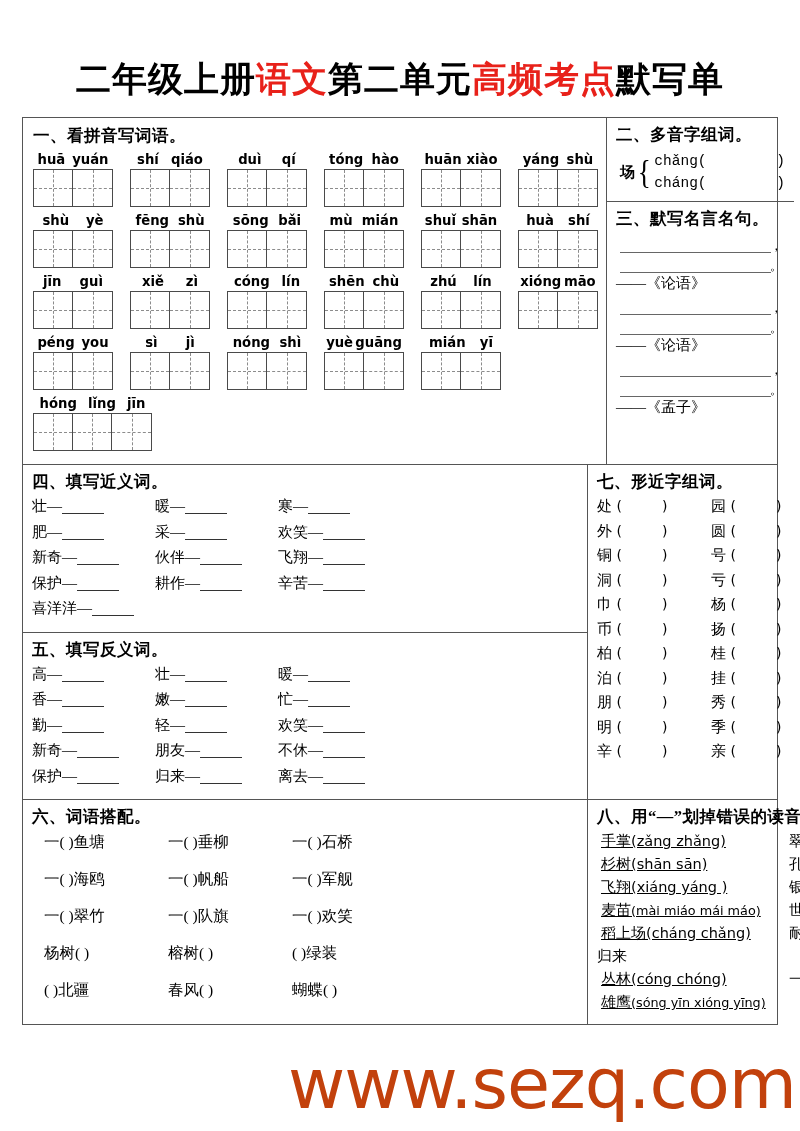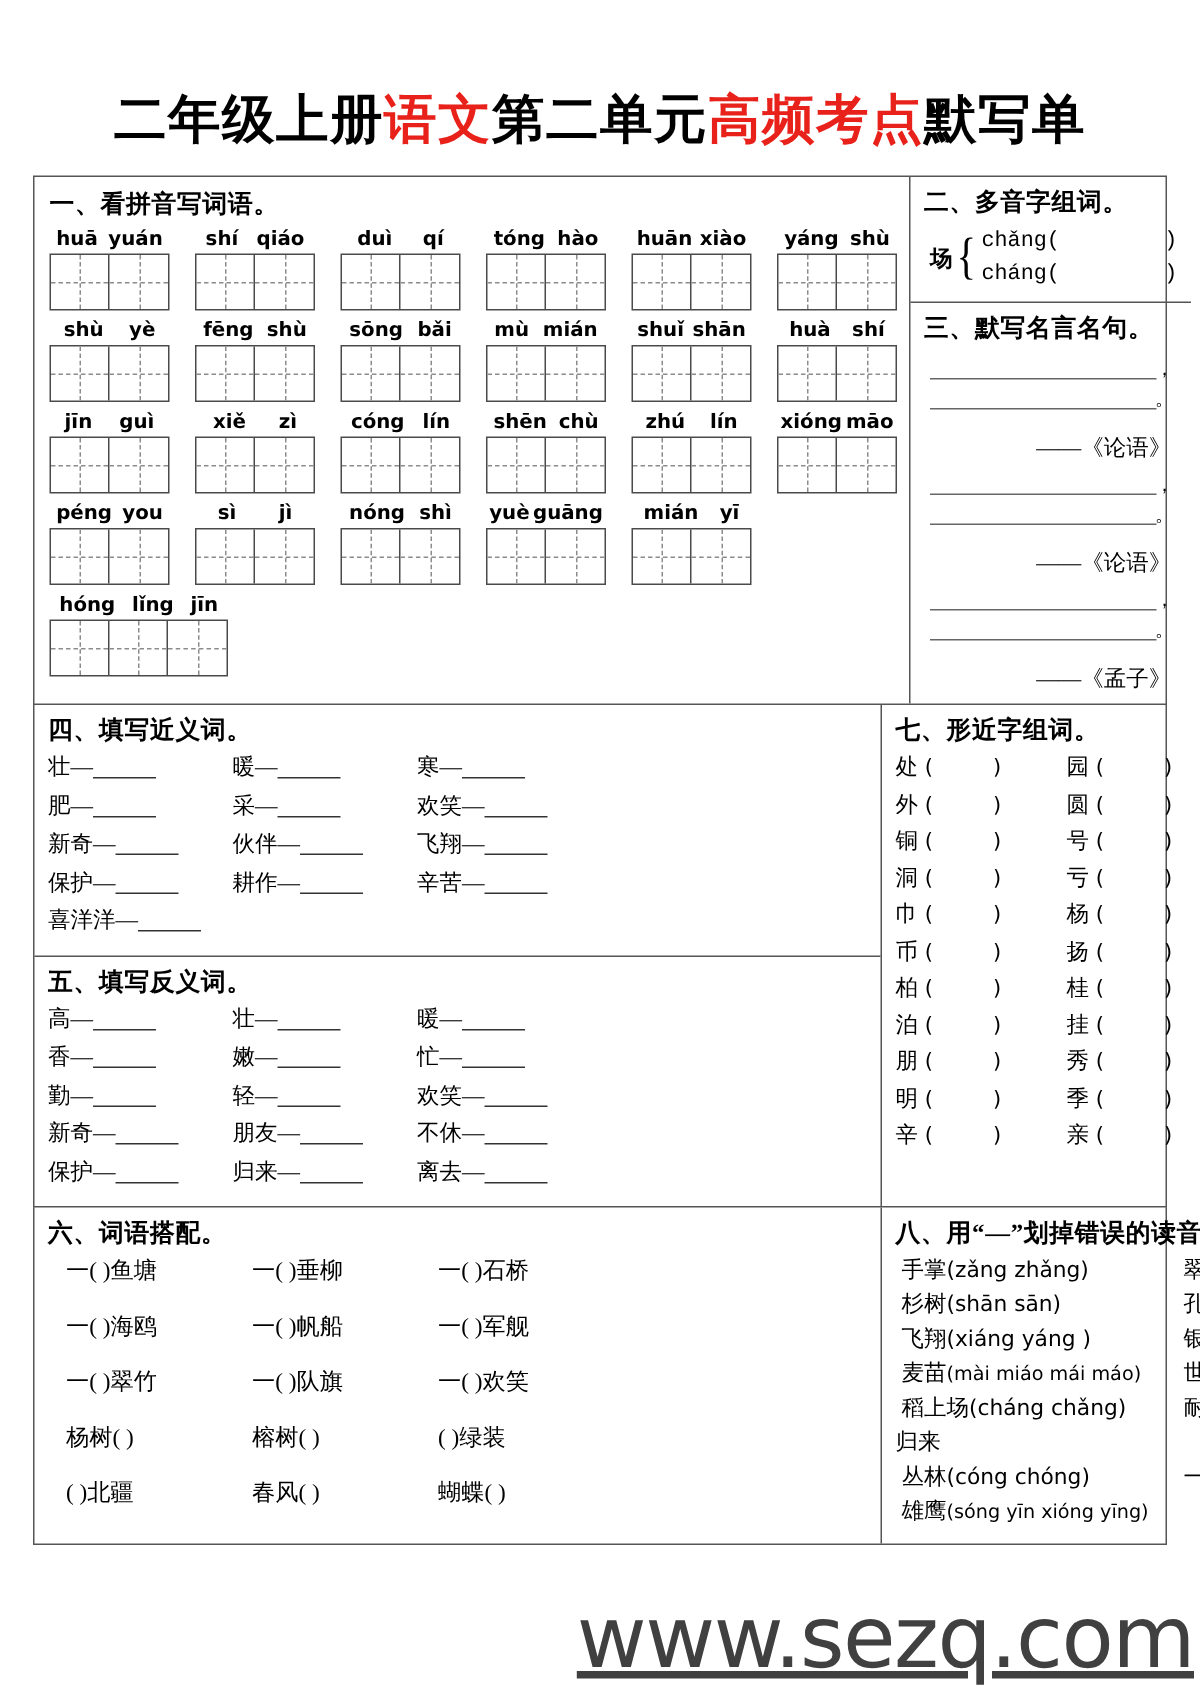--- a/index.html
+++ b/index.html
@@ -86,21 +86,21 @@
   .q-line {
     border-bottom: 1.1px solid #666;
     height: 19px;
     margin: 0 14px 1px 4px;
     position: relative;
   }
   .q-line .punc {
     position: absolute; right: -12px; bottom: -3px;
     font-size: 13px; font-family: "DejaVu Sans", sans-serif;
   }
-  .q-src { text-align: right; font-size: 15px; padding-right: 4px; margin-top: 16px; white-space: nowrap; }
+  .q-src { font-size: 15px; padding-right: 4px; margin-top: 1px; white-space: nowrap; }
 
   
   .syn-row { display: flex; margin-bottom: 6.5px; }
   .syn-cell { flex: 0 0 123px; font-size: 15px; white-space: nowrap; }
   .syn-cell .blank {
     display: inline-block; width: 42px;
     border-bottom: 1.4px solid #333; vertical-align: -3px;
   }
 
   
@@ -109,36 +109,35 @@
   .xj-cell .par { font-family: "DejaVu Sans", sans-serif; font-size: 14px; }
   .xj-cell .gap { display: inline-block; width: 40px; }
 
   
   .cp-row { display: flex; margin-bottom: 16px; padding-left: 12px; }
   .cp-cell { flex: 0 0 124px; font-size: 15.5px; white-space: nowrap; }
 
   
   .dy-row { display: flex; margin-bottom: 4px; }
   .dy-cell { font-size: 15px; white-space: nowrap; }
-  .dy-cell.c1 { flex: 0 0 192px; padding-left: 4px; }
+  .dy-cell.c1 { flex: 0 0 192px; padding-left: 4px; text-decoration: underline; }
   .dy-cell.c2 { flex: 1 1 auto; }
   .dy-cell .pin { font-family: "DejaVu Sans", sans-serif; font-size: 14.5px; }
   .dy-cell .pin.tight { font-size: 12.8px; }
 
   
   .wm {
     position: absolute;
     right: 4px; bottom: 6px;
     font-family: "DejaVu Sans", sans-serif;
-    font-size: 57px;
-    color: #404040;
+    font-size: 70px;
+    color: #c2410c;
     letter-spacing: -1px;
     pointer-events: none;
     white-space: nowrap;
-    text-decoration: underline;
   }
 </style>
 </head>
 <body>
 
 <div class="page">
 
   <div class="title">
     <span>二年级上册</span><span class="red">语文</span><span>第二单元</span><span class="red">高频考点</span><span>默写单</span>
   </div>

